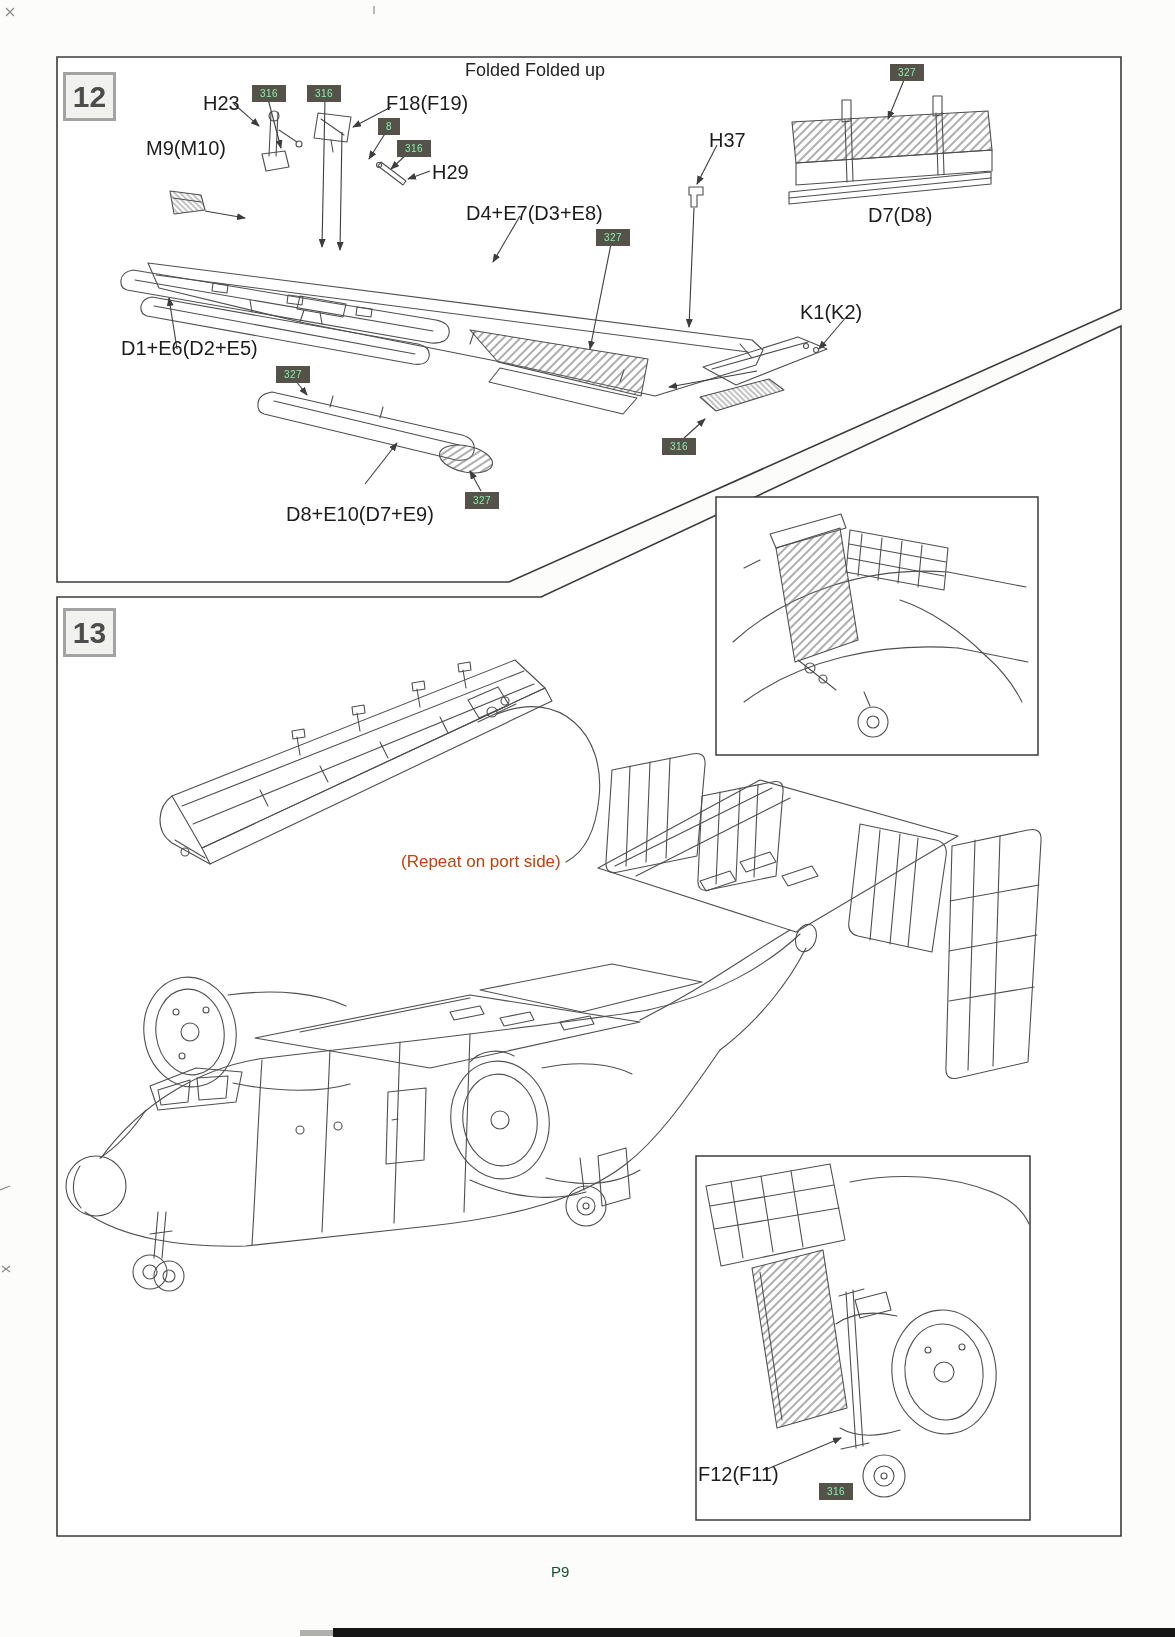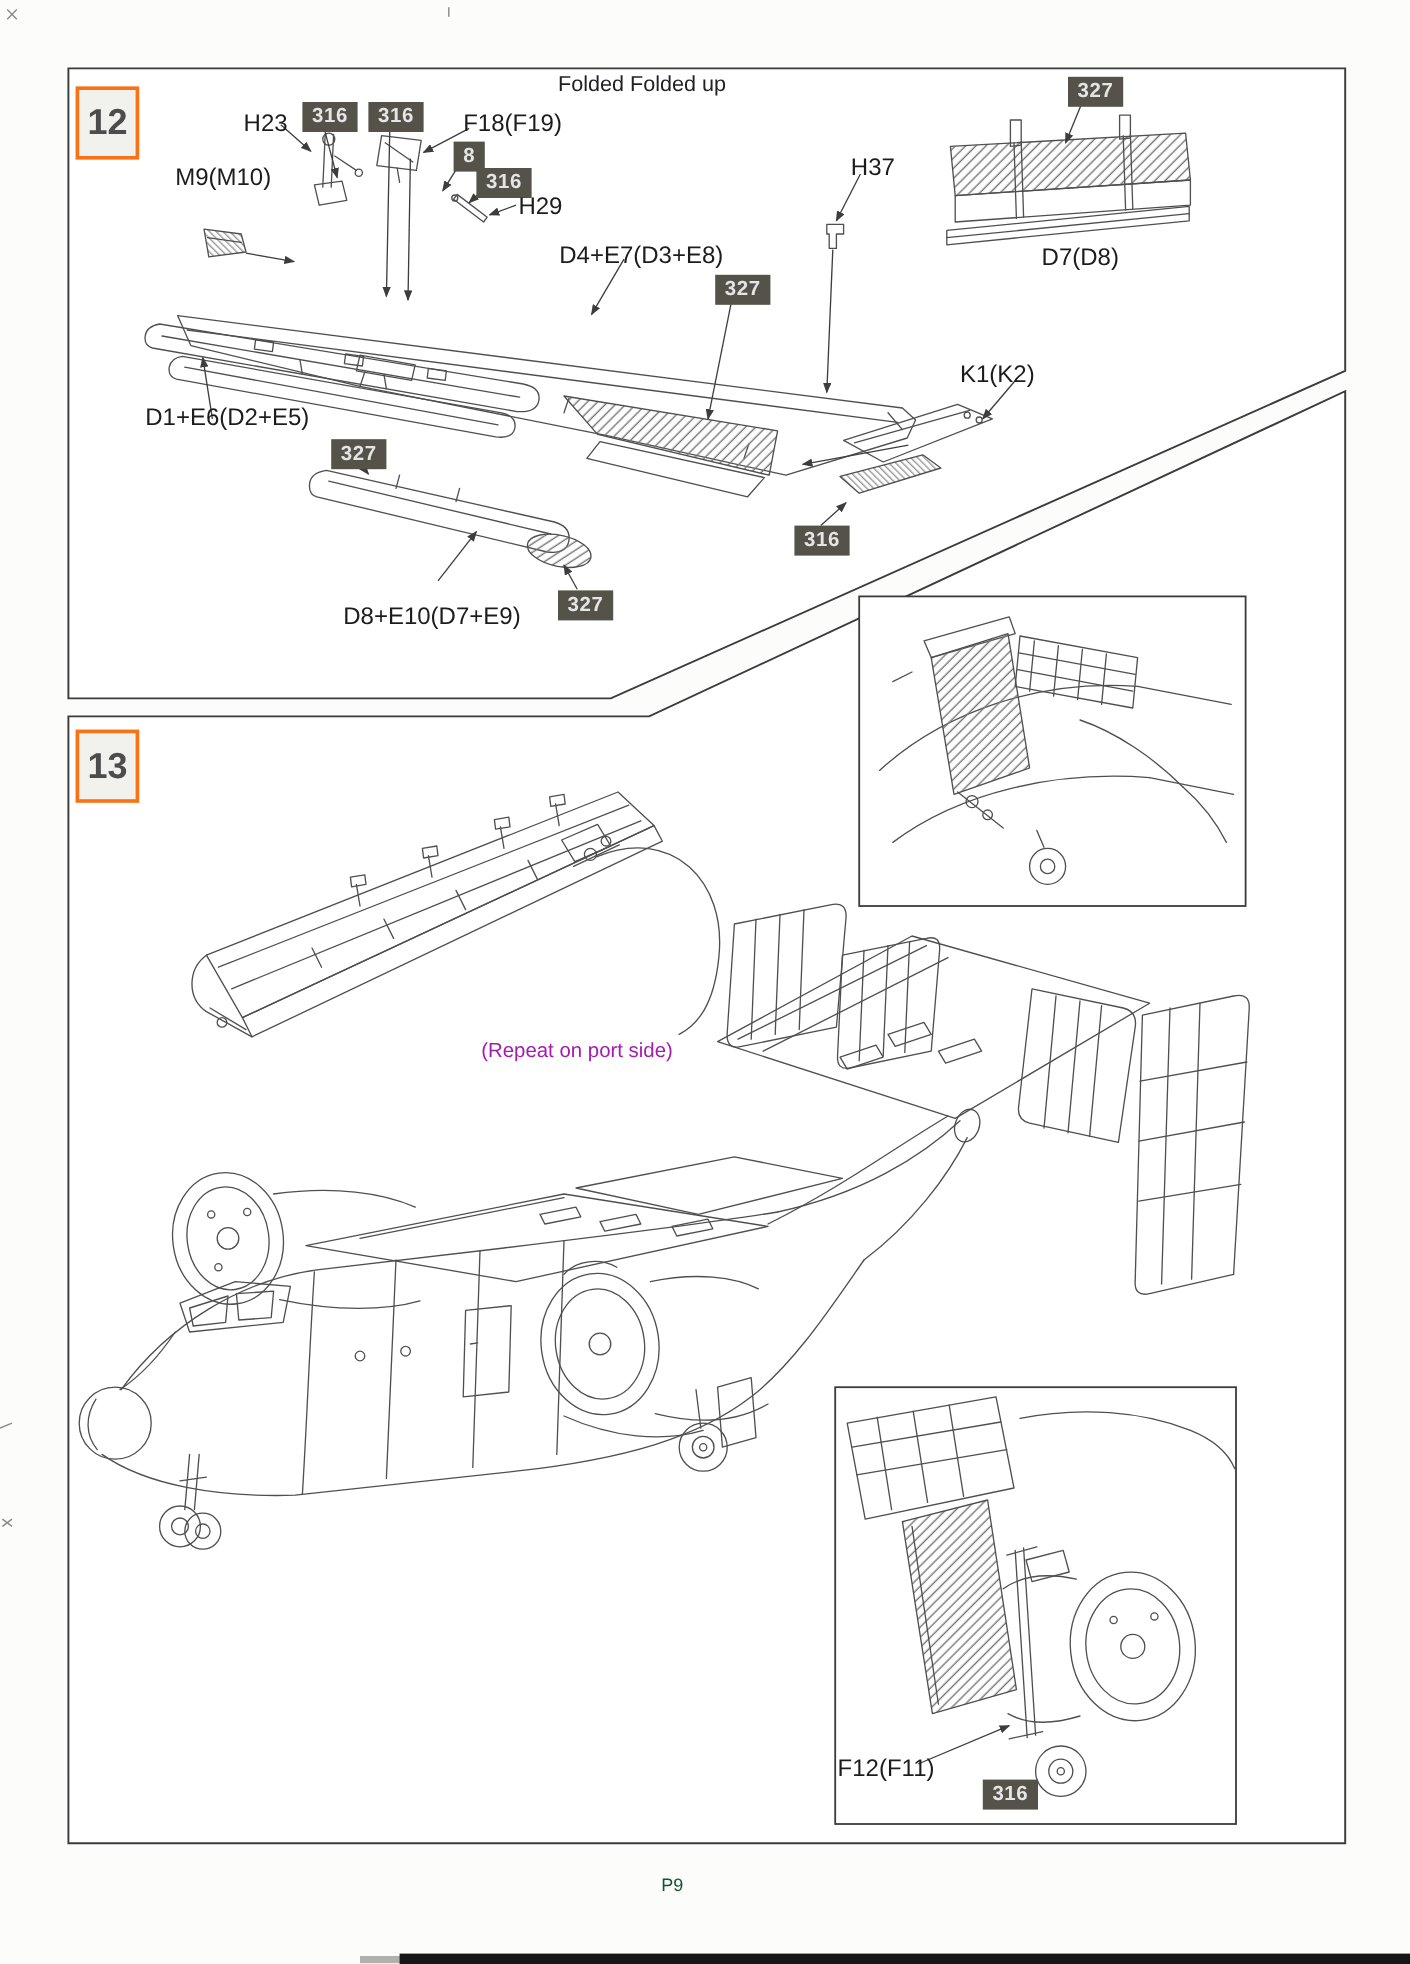--- a/index.html
+++ b/index.html
@@ -8,32 +8,32 @@
     position:relative; width:1175px; height:1637px; margin:0 auto;
     background:#fcfcfa; overflow:hidden;
     font-family:"Liberation Sans", sans-serif; color:#1c1c1c;
   }
   .art { position:absolute; left:0; top:0; }
   .lbl {
     position:absolute; font-size:20px; color:#1c1c1c; white-space:nowrap;
     line-height:1.1;
   }
   .badge {
-    position:absolute; background:#55524a; color:#e5e5e5;
-    font-size:17px; font-weight:bold; letter-spacing:0.5px;
+    position:absolute; background:#55524a; color:#86efac;
+    font-size:10px; font-weight:normal; letter-spacing:0.5px;
     padding:3px 8px; line-height:1.1; white-space:nowrap;
   }
   .stepnum {
-    position:absolute; width:53px; height:61px;
-    border:3px solid #f97316; background:#f1f1ee; color:#4c4c4c;
+    position:absolute; width:53px; height:49px;
+    border:3px solid #a3a3a3; background:#f1f1ee; color:#4c4c4c;
     font-size:30px; font-weight:bold;
     display:flex; align-items:center; justify-content:center;
   }
   .title { position:absolute; font-size:18px; color:#222222; white-space:nowrap; }
-  .note  { position:absolute; font-size:17px; color:#a21caf; white-space:nowrap;margin-top:14px; }
+  .note  { position:absolute; font-size:17px; color:#c2410c; white-space:nowrap; }
   .pageno{ position:absolute; font-size:15px; color:#14532d; }
 </style>
 </head>
 <body>
 
 <div class="page">
 
   <svg class="art" width="1175" height="1637" viewBox="0 0 1175 1637">
     <defs>
       <marker id="ah" markerWidth="9" markerHeight="7" refX="8" refY="3.5" orient="auto" markerUnits="userSpaceOnUse">

